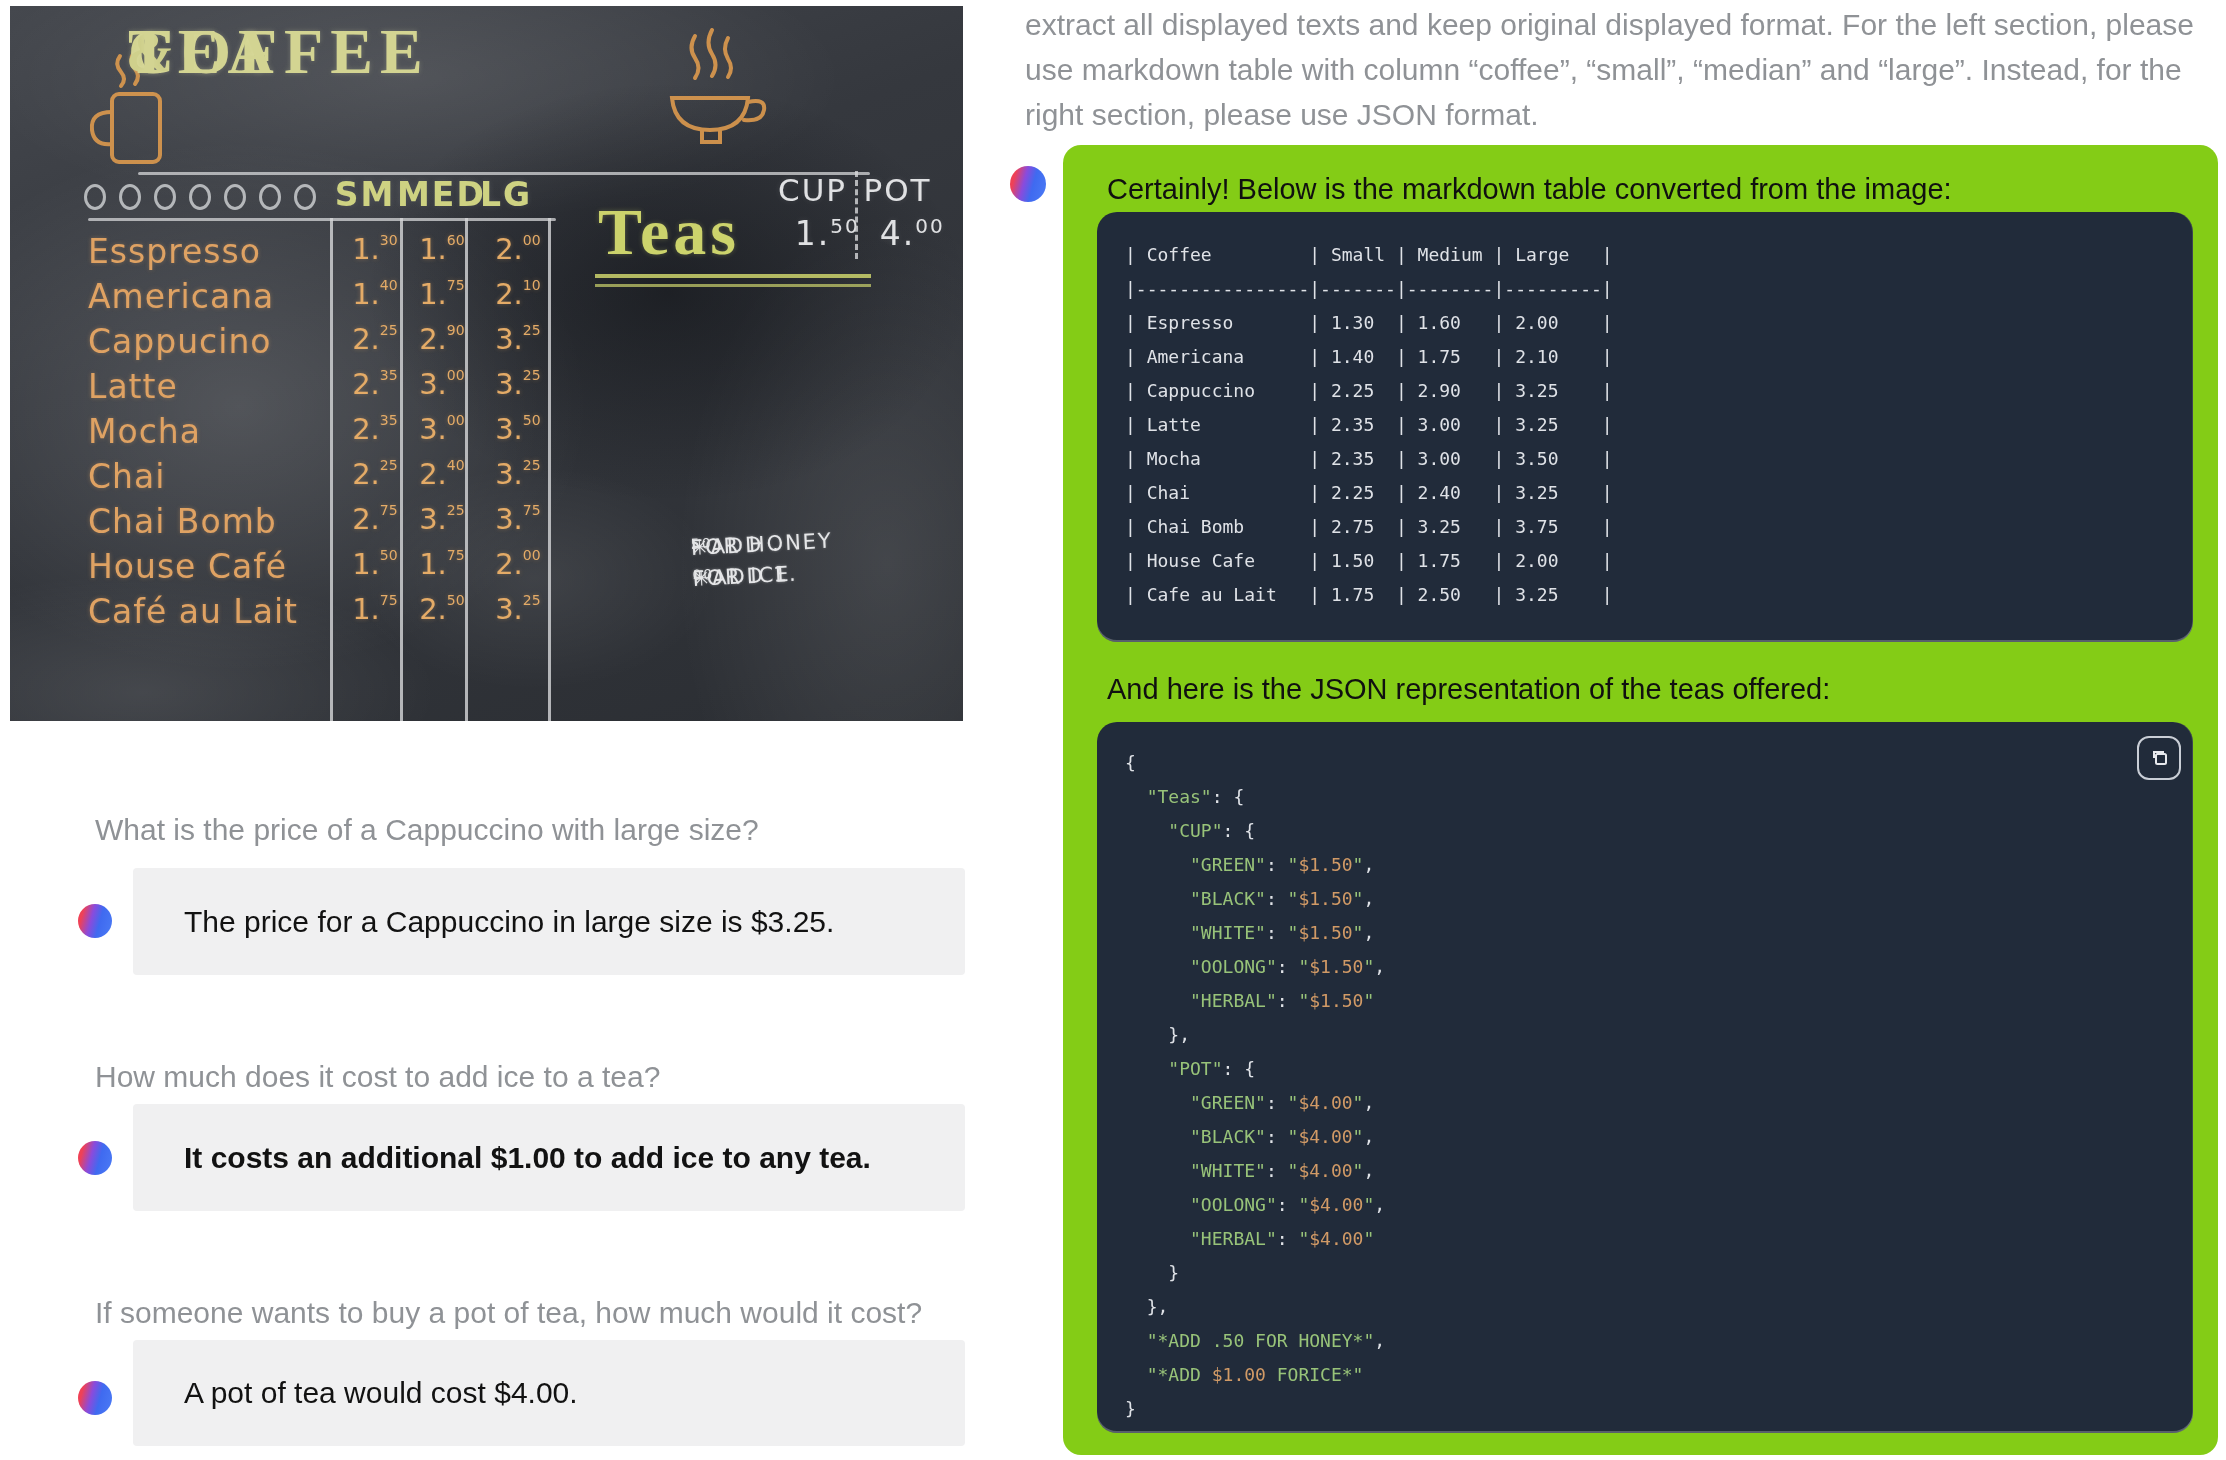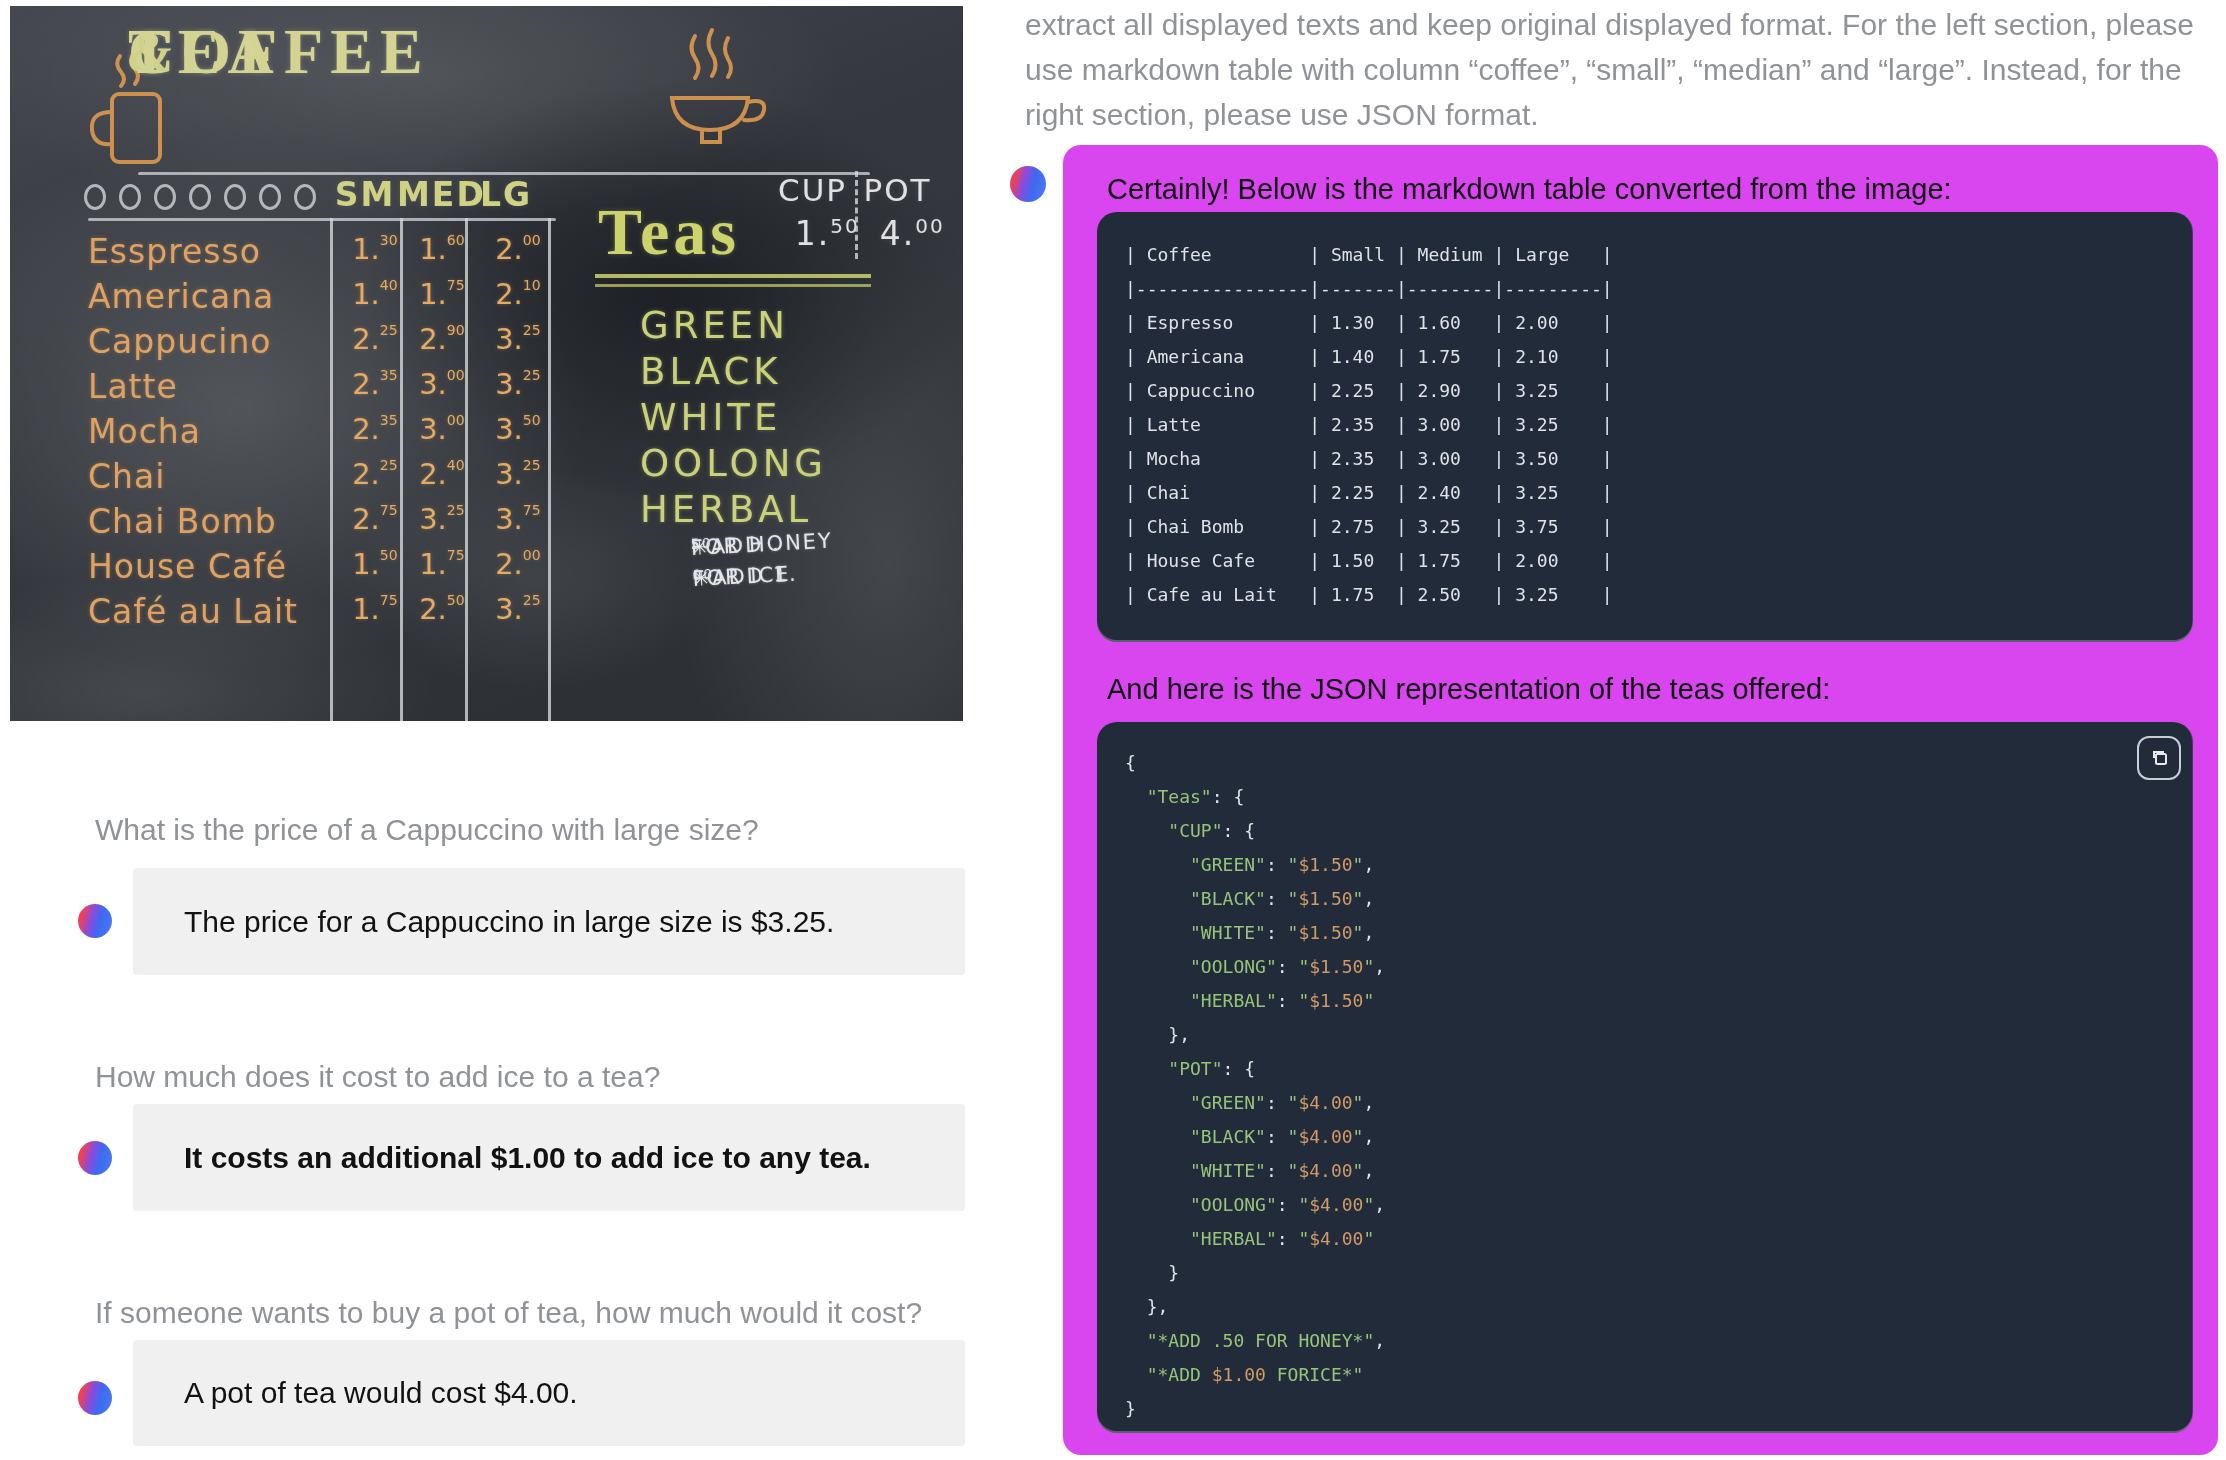--- a/index.html
+++ b/index.html
@@ -77,21 +77,21 @@
   .answer-box { position:absolute; left:133px; width:832px; background:#f0f0f1; border-radius:4px;
                 display:flex; align-items:center;padding-left:9px; }
   .answer-text { margin-left:42px; font-size:30px; color:#121212; }
   .avatar { position:absolute; border-radius:50%;
             background:linear-gradient(105deg,#ef4156 16%,#8a4bdc 40%,#3f6af0 62%,#4b7bf5 100%); }
 
   
   .prompt { position:absolute; left:1025px; top:2px; width:1196px; font-size:30px;
             line-height:45px; color:#8f9296; }
   .response-card { position:absolute; left:1063px; top:145px; width:1155px; height:1310px;
-                   background:#d946ef; border-radius:18px; }
+                   background:#84cc16; border-radius:18px; }
   .resp-intro { position:absolute; left:44px; font-size:29px; color:#101010; }
   .intro-1 { top:28px; }
   .intro-2 { top:528px; }
 
   .codeblock { position:absolute; left:34px; width:1096px; background:#212b3a; border-radius:20px;
                box-shadow:inset 0 -2px 0 rgba(255,255,255,.25), inset -1px 0 0 rgba(255,255,255,.12); }
   .codeblock .cl { white-space:pre; font-family:"DejaVu Sans Mono", monospace;
                    font-size:18px; line-height:34px; color:#dfe2e7; }
   .block-table { top:67px; height:430px; padding:26px 0 0 28px; }
   .block-json  { top:577px; height:711px; padding:24px 0 0 28px; }
@@ -231,28 +231,20 @@
       <span class="cell">CUP</span>
       <span class="cell">POT</span>
     </div>
     <div class="row" style="margin-top:6px;">
       <span class="cell pr">1.<sup>50</sup></span>
       <span class="cell pr">4.<sup>00</sup></span>
     </div>
   </div>
   <div class="cp-divider"></div>
 
-  <div class="tea-list">
-
-  <div class="tea-item">GREEN</div>
-      <div class="tea-item">BLACK</div>
-      <div class="tea-item">WHITE</div>
-      <div class="tea-item">OOLONG</div>
-      <div class="tea-item">HERBAL</div>
-    </div>
 
   <div class="board-notes">
 
       <div class="board-note">
         <span>✳ADD .</span>
         <sup>50</sup>
         <span> FOR HONEY</span>
       </div>
 
       <div class="board-note">

